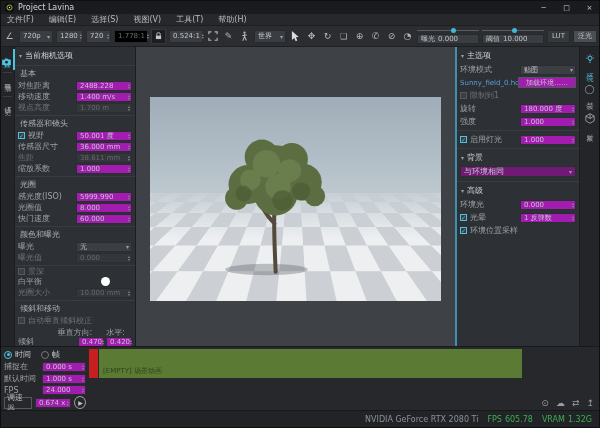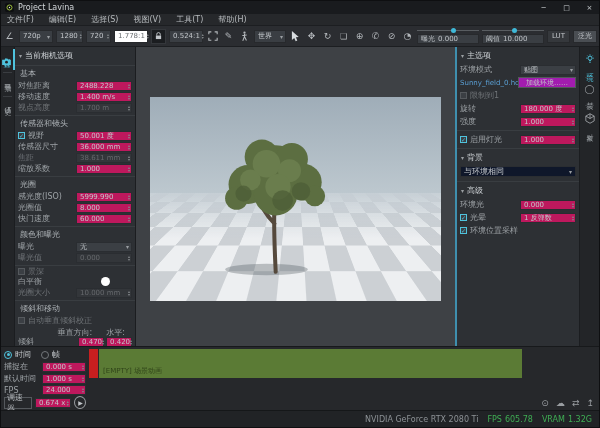--- a/index.html
+++ b/index.html
@@ -15,21 +15,21 @@
   .winbtn{width:19px;height:13px;display:flex;align-items:center;justify-content:center;font-size:7px;color:#cfd3d6;}
 
   
   .menubar{height:12px;background:#26282b;display:flex;align-items:center;gap:15px;padding-left:6px;font-size:8px;color:#b6babd;flex:0 0 auto;border-bottom:1px solid #1c1e21;}
 
   
   .toolbar{height:21px;background:#2b2d31;border-bottom:1px solid #1c1e21;display:flex;align-items:center;gap:3px;padding:0 2px;font-size:7px;flex:0 0 auto;}
   .tbi{height:15px;min-width:13px;display:flex;align-items:center;justify-content:center;color:#b4b8bc;font-size:9px;}
   .tbi.sm{font-size:8px;}
   .box{background:#3a3e43;border:1px solid #27292c;height:13px;display:flex;align-items:center;justify-content:space-between;padding:0 1px 0 3px;color:#c2c6ca;}
-  .box.dis{color:#6b6f73;background:#ffffff;}
+  .box.dis{color:#6b6f73;background:#000000;}
   .box::after{content:"▴\A▾";white-space:pre;font-size:4px;line-height:3.2px;color:#84888c;margin-left:2px;}
   .dd{background:#3a3e43;border:1px solid #27292c;height:13px;display:flex;align-items:center;justify-content:space-between;padding:0 2px 0 3px;color:#c2c6ca;}
   .dd::after{content:"▾";font-size:6px;color:#9a9ea2;margin-left:2px;}
   .lockbtn{width:15px;height:15px;background:#1b1d20;border:1px solid #34373b;display:flex;align-items:center;justify-content:center;}
   .sliderwrap{display:flex;flex-direction:column;gap:1px;width:62px;}
   .slider{height:5px;position:relative;}
   .slider .line{position:absolute;left:0;right:0;top:2px;height:1px;background:#595d61;}
   .slider .knob{position:absolute;top:0;width:5px;height:5px;border-radius:50%;background:#3fb9d8;}
   .sliderbox{background:#3a3e43;border:1px solid #27292c;height:10px;display:flex;align-items:center;gap:3px;padding:0 3px;color:#bfc3c7;}
   .tgl{height:13px;padding:0 4px;display:flex;align-items:center;background:#35383c;border:1px solid #27292c;color:#c2c6ca;}
@@ -48,21 +48,21 @@
   .ticon.sel{color:#4fc3dd;}
 
   
   .lpanel{width:121px;background:#2d3034;border-right:1px solid #1b1d20;display:flex;flex-direction:column;font-size:8px;flex:0 0 auto;overflow:hidden;}
   .phead{display:flex;align-items:center;gap:3px;padding:3px 4px 2px;color:#ced2d6;}
   .phead::before{content:"▾";font-size:6px;color:#9a9ea2;}
   .sec{color:#adb2b6;padding:2px 5px 1px;border-top:1px solid #393d41;margin-top:2px;}
   .row{display:flex;align-items:center;justify-content:space-between;padding:0 3px;height:11px;flex:0 0 auto;}
   .lbl{color:#9da2a6;white-space:nowrap;overflow:hidden;}
   .lbl.dim{color:#6f7377;}
-  .val{width:56px;height:10px;background:#be185d;border:1px solid #2a2d31;display:flex;align-items:center;justify-content:space-between;padding:0 1px 0 3px;color:#c2c6ca;font-size:7px;flex:0 0 auto;}
+  .val{width:56px;height:10px;background:#a21caf;border:1px solid #2a2d31;display:flex;align-items:center;justify-content:space-between;padding:0 1px 0 3px;color:#c2c6ca;font-size:7px;flex:0 0 auto;}
   .val::after{content:"▴\A▾";white-space:pre;font-size:4px;line-height:3px;color:#84888c;}
   .val.dis{color:#66696d;background:#33363a;}
   .val.sm{width:26px;}
   .vdd{width:56px;height:10px;background:#3b3f44;border:1px solid #2a2d31;display:flex;align-items:center;justify-content:space-between;padding:0 2px 0 3px;color:#c2c6ca;font-size:7px;flex:0 0 auto;}
   .vdd::after{content:"▾";font-size:6px;color:#9a9ea2;}
   .cbw{display:flex;align-items:center;gap:3px;min-width:0;}
   .cb{width:7px;height:7px;background:#3b3f44;border:1px solid #55595d;flex:0 0 auto;display:flex;align-items:center;justify-content:center;}
   .cb.on{border-color:#4fc3dd;}
   .cb.on::after{content:"✓";font-size:6px;color:#4fc3dd;line-height:6px;}
   .swatch{width:9px;height:9px;border-radius:50%;background:#fff;margin-right:22px;}
@@ -76,21 +76,21 @@
     background:repeating-conic-gradient(#edeff1 0% 25%, #ccd0d4 0% 50%);background-size:26px 26px;
     transform:perspective(105px) rotateX(52deg);transform-origin:50% 0;}
   .fog{position:absolute;left:0;right:0;top:47%;height:22%;background:linear-gradient(rgba(197,206,212,.95), rgba(197,206,212,0));}
   .tree-big{position:absolute;left:44%;transform:translateX(-50%);bottom:11%;}
 
   
   .rpanel{width:124px;background:#2d3034;border-left:2px solid #3f8fae;display:flex;flex-direction:column;font-size:8px;flex:0 0 auto;overflow:hidden;}
   .rpanel .row{height:13px;}
   .link{color:#5a9fd4;font-size:7px;white-space:nowrap;overflow:hidden;}
   .loadbtn{width:58px;height:11px;background:#a21caf;border:1px solid #54585c;display:flex;align-items:center;justify-content:center;color:#c2c6ca;font-size:7px;flex:0 0 auto;}
-  .fulldd{margin:1px 3px;height:11px;background:#0f172a;border:1px solid #2a2d31;display:flex;align-items:center;justify-content:space-between;padding:0 3px;color:#c2c6ca;}
+  .fulldd{margin:1px 3px;height:11px;background:#701a75;border:1px solid #2a2d31;display:flex;align-items:center;justify-content:space-between;padding:0 3px;color:#c2c6ca;}
   .fulldd::after{content:"▾";font-size:6px;color:#9a9ea2;}
   .sep{height:1px;background:#393d41;margin:2px 0;}
 
   
   .timeline{height:64px;background:#26282b;border-top:1px solid #17191b;display:flex;flex:0 0 auto;font-size:8px;}
   .tlleft{width:88px;padding:2px 3px;display:flex;flex-direction:column;gap:1px;flex:0 0 auto;}
   .radrow{display:flex;align-items:center;gap:10px;height:11px;}
   .radw{display:flex;align-items:center;gap:3px;}
   .rad{width:8px;height:8px;border:1px solid #73777b;border-radius:50%;position:relative;flex:0 0 auto;}
   .rad.on{border-color:#4fc3dd;}

